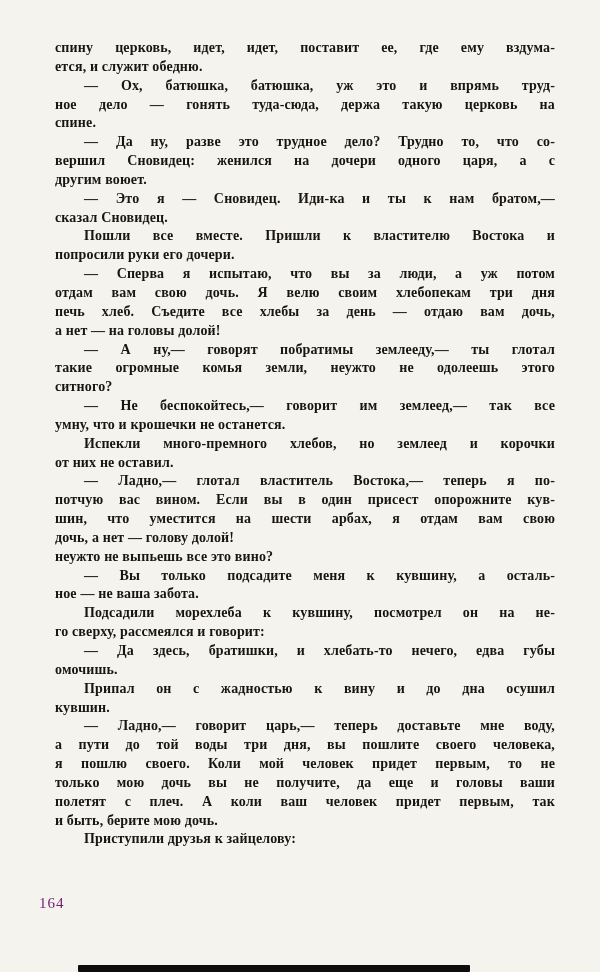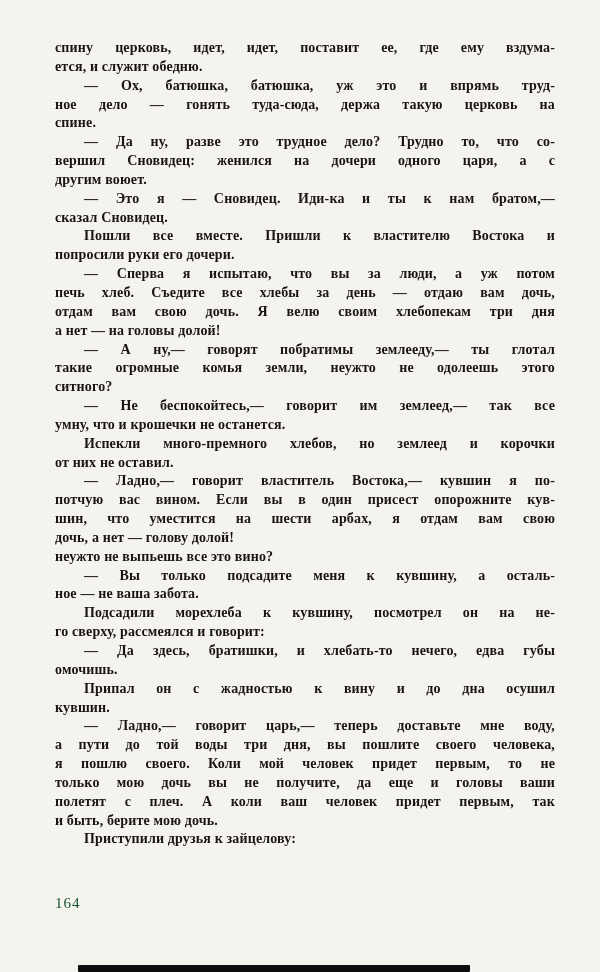--- a/index.html
+++ b/index.html
@@ -35,26 +35,26 @@
     text-align-last: justify;
   }
   .line.end {
     text-align-last: left;
   }
   .line.indent {
     padding-left: 29px;
   }
   .page-number {
     position: absolute;
-    left: 55px;
+    left: 39px;
     top: 895px;
     font-size: 15px;
     font-weight: 400;
     letter-spacing: 1px;
-    color: #14532d;
+    color: #701a75;
   }
   .edge-bar {
     position: absolute;
     left: 78px;
     bottom: 0;
     width: 392px;
     height: 7px;
     background: #0d0d0d;
     border-radius: 1px;
   }
@@ -70,31 +70,31 @@
       <div class="line">ное дело — гонять туда-сюда, держа такую церковь на</div>
       <div class="line end">спине.</div>
       <div class="line indent">— Да ну, разве это трудное дело? Трудно то, что со-</div>
       <div class="line">вершил Сновидец: женился на дочери одного царя, а с</div>
       <div class="line end">другим воюет.</div>
       <div class="line indent">— Это я — Сновидец. Иди-ка и ты к нам братом,—</div>
       <div class="line end">сказал Сновидец.</div>
       <div class="line indent">Пошли все вместе. Пришли к властителю Востока и</div>
       <div class="line end">попросили руки его дочери.</div>
       <div class="line indent">— Сперва я испытаю, что вы за люди, а уж потом</div>
+      <div class="line">отдам вам свою дочь. Я велю своим хлебопекам три дня</div>
       <div class="line">печь хлеб. Съедите все хлебы за день — отдаю вам дочь,</div>
-      <div class="line">отдам вам свою дочь. Я велю своим хлебопекам три дня</div>
       <div class="line end">а нет — на головы долой!</div>
       <div class="line indent">— А ну,— говорят побратимы землееду,— ты глотал</div>
       <div class="line">такие огромные комья земли, неужто не одолеешь этого</div>
       <div class="line end">ситного?</div>
       <div class="line indent">— Не беспокойтесь,— говорит им землеед,— так все</div>
       <div class="line end">умну, что и крошечки не останется.</div>
       <div class="line indent">Испекли много-премного хлебов, но землеед и корочки</div>
       <div class="line end">от них не оставил.</div>
-      <div class="line indent">— Ладно,— говорит властитель Востока,— кувшин я по-</div>
+      <div class="line indent">— Ладно,— глотал властитель Востока,— теперь я по-</div>
       <div class="line">потчую вас вином. Если вы в один присест опорожните кув-</div>
       <div class="line">шин, что уместится на шести арбах, я отдам вам свою</div>
       <div class="line end">дочь, а нет — голову долой!</div>
       <div class="line end">неужто не выпьешь все это вино?</div>
       <div class="line indent">— Вы только подсадите меня к кувшину, а осталь-</div>
       <div class="line end">ное — не ваша забота.</div>
       <div class="line indent">Подсадили морехлеба к кувшину, посмотрел он на не-</div>
       <div class="line end">го сверху, рассмеялся и говорит:</div>
       <div class="line indent">— Да здесь, братишки, и хлебать-то нечего, едва губы</div>
       <div class="line end">омочишь.</div>

